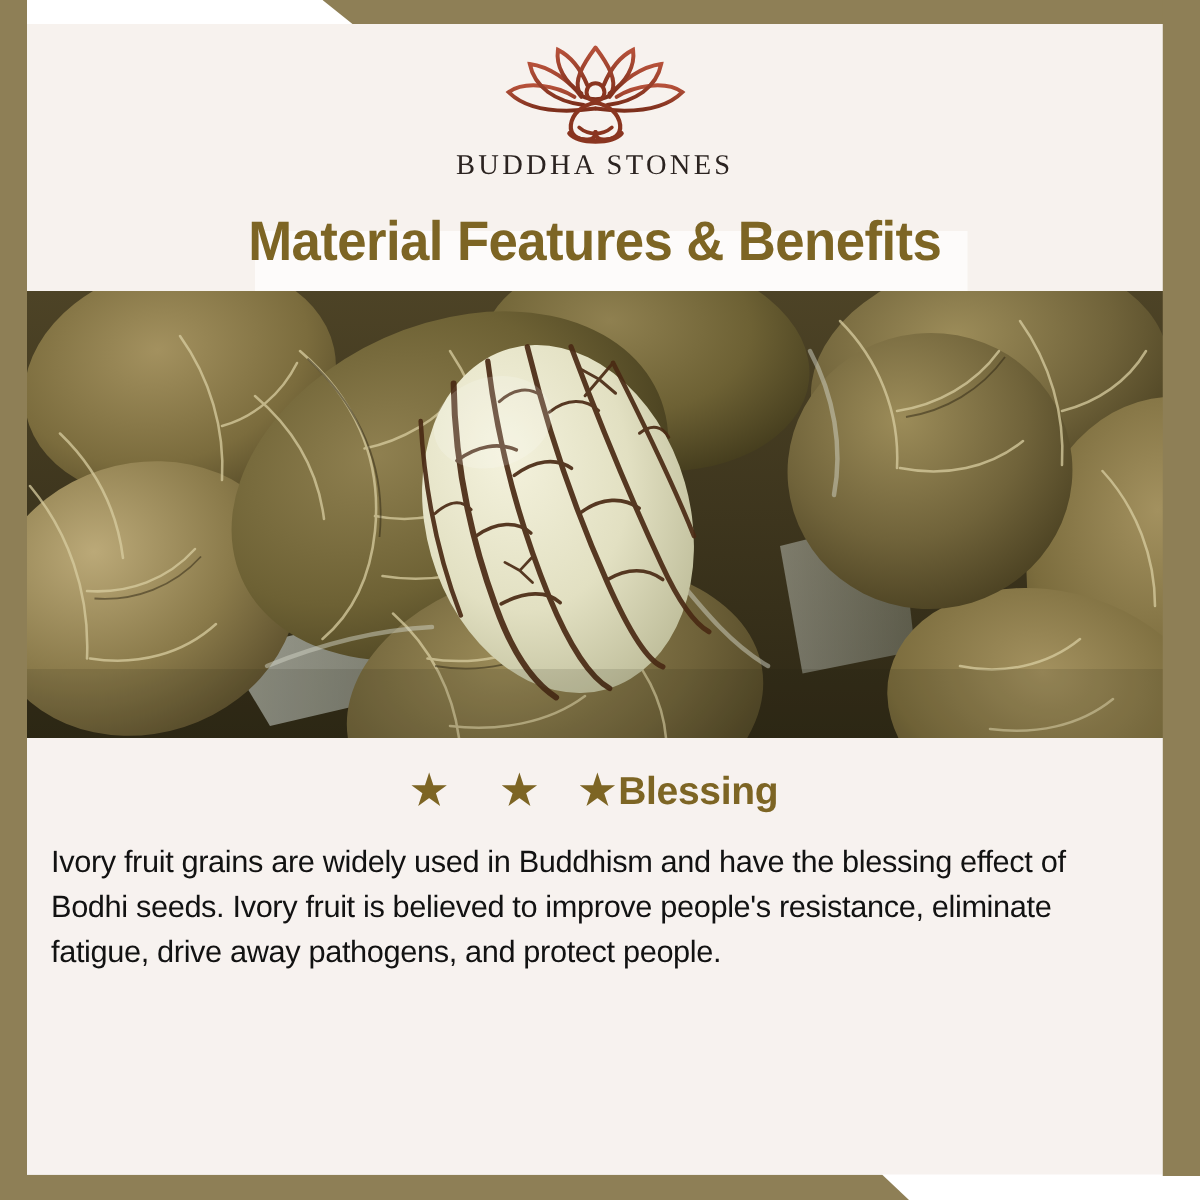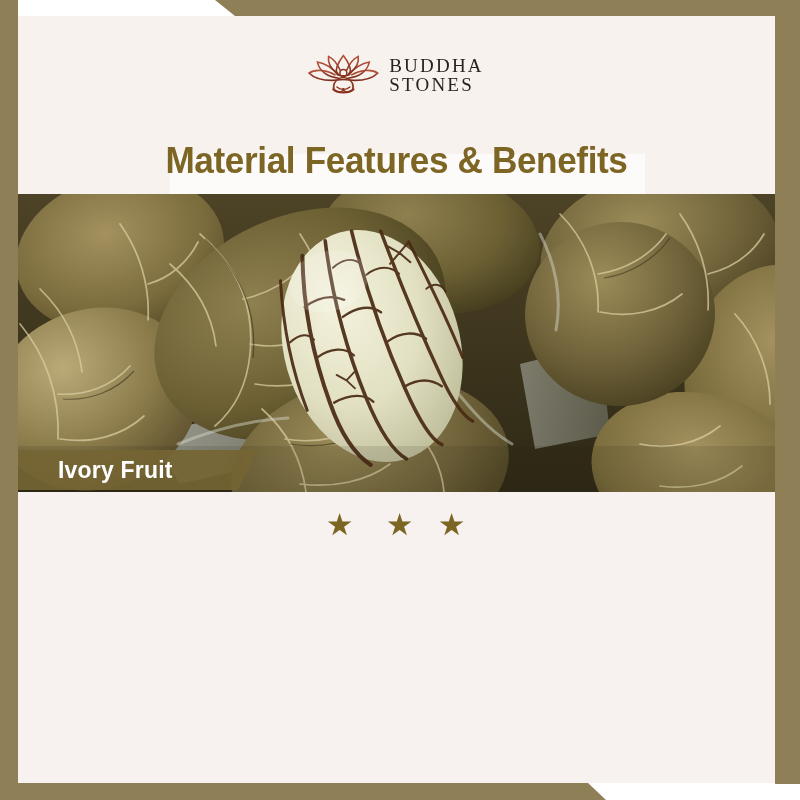--- a/index.html
+++ b/index.html
@@ -43,21 +43,21 @@
 
   
   .header{
     position:absolute;left:18px;top:16px;right:25px;height:178px;
     background:#f7f2ee;
     display:flex;flex-direction:column;align-items:center;
   }
   .logo-wrap{
     margin-top:10px;
     width:200px;height:95px;
-    display:flex;flex-direction:row;align-items:center;justify-content:center;
+    display:flex;flex-direction:column;align-items:center;justify-content:center;
   }
   .logo-mark{width:160px;height:72px;display:block;}
   .logo-word{
     margin-top:2px;
     font-family:"Liberation Serif", serif;
     font-size:19px;letter-spacing:2.2px;color:#2b2320;font-weight:400;
     line-height:1;
   }
 
   .title-band{
@@ -292,36 +292,37 @@
           <path d="M338 178 L 330 170 M338 178 L 348 172 M338 178 L 344 188" stroke-width="1.8"></path>
         </g>
         <ellipse cx="348" cy="78" rx="40" ry="30" fill="#ffffff" opacity="0.18"></ellipse>
       </g>
 
       <rect x="0" y="252" width="800" height="46" fill="#241f10" opacity="0.12"></rect>
       <rect x="0" y="0" width="800" height="298" fill="none"></rect>
     </svg>
   </div>
 
-  <div class="photo-label">
-    <span>Ivory Fruit</span>
-  </div>
 
   <div class="features">
     <div class="feature sp-wide">
       <span class="star">★</span>
     </div>
     <div class="feature">
       <span class="star">★</span>
     </div>
     <div class="feature">
       <span class="star">★</span>
+      <span>Blessing</span>
     </div>
   </div>
 
+  <div class="body-copy">
+    <p>Ivory fruit grains are widely used in Buddhism and have the blessing effect of Bodhi seeds. Ivory fruit is believed to improve people's resistance, eliminate fatigue, drive away pathogens, and protect people.</p>
+  </div>
 
   <div class="frame-layer">
     <div class="band-left"></div>
     <div class="band-top"></div>
     <div class="band-right"></div>
     <div class="band-bottom"></div>
   </div>
 
 </div>
 

